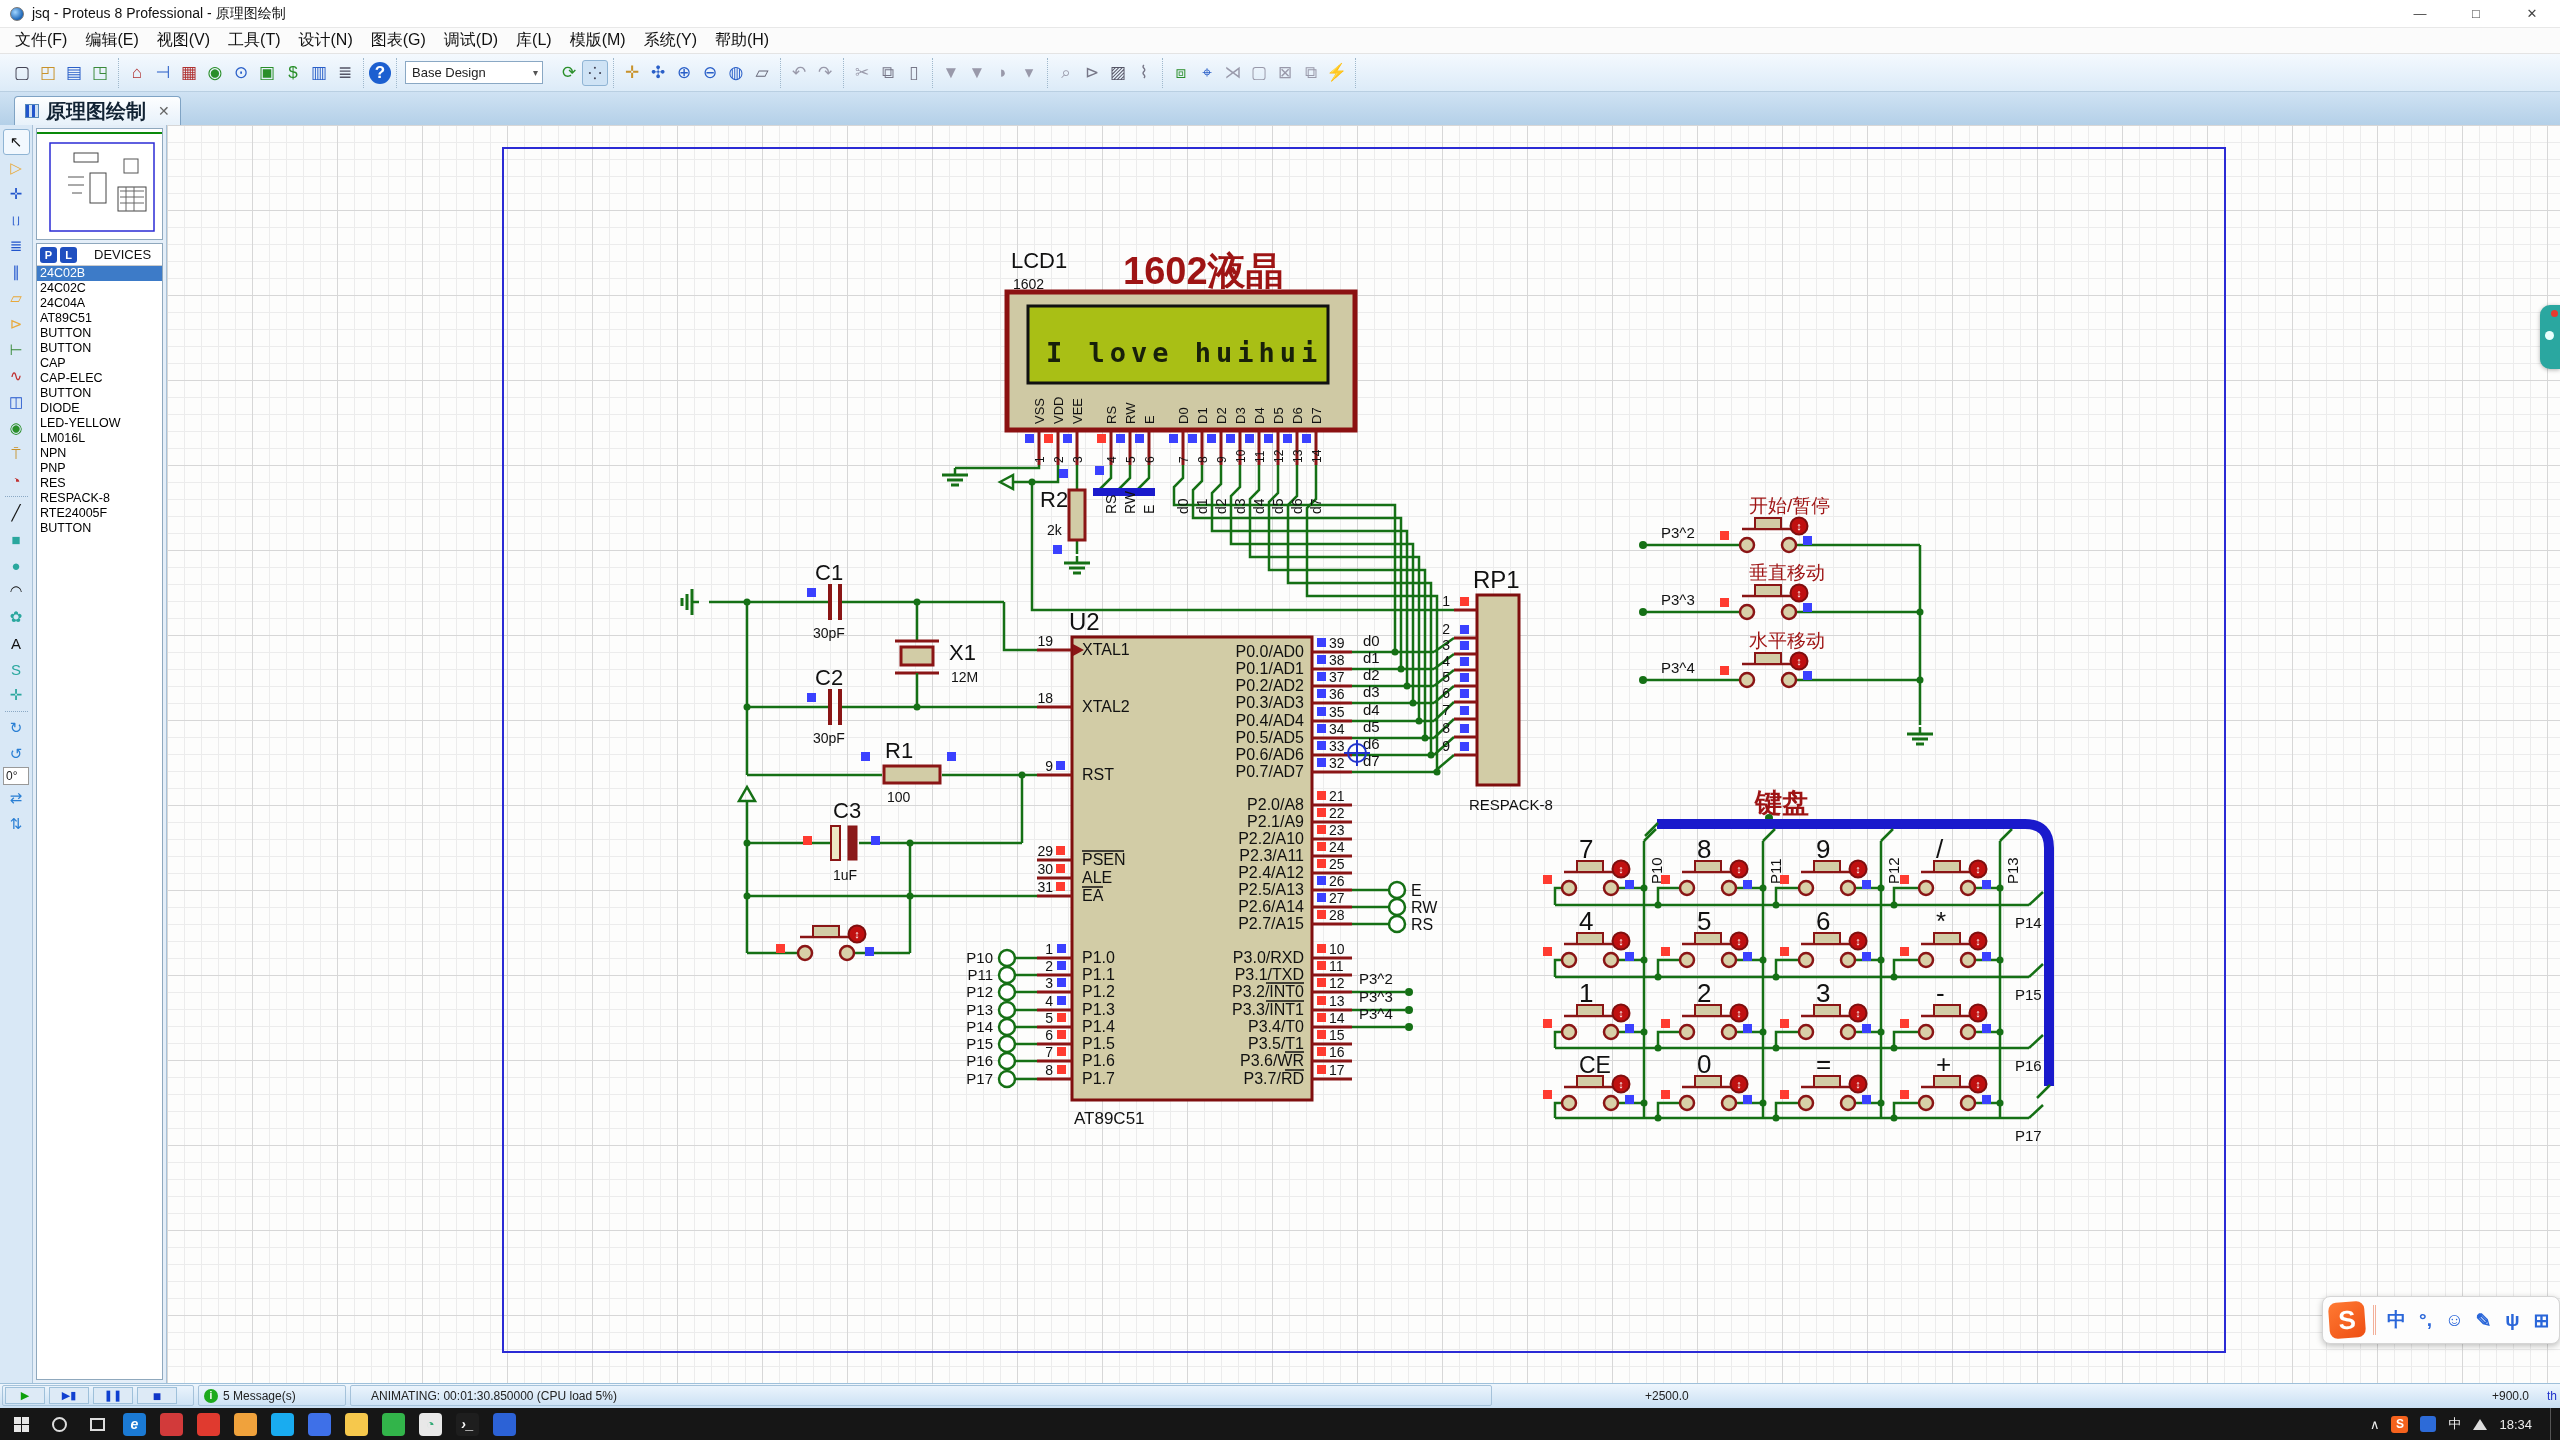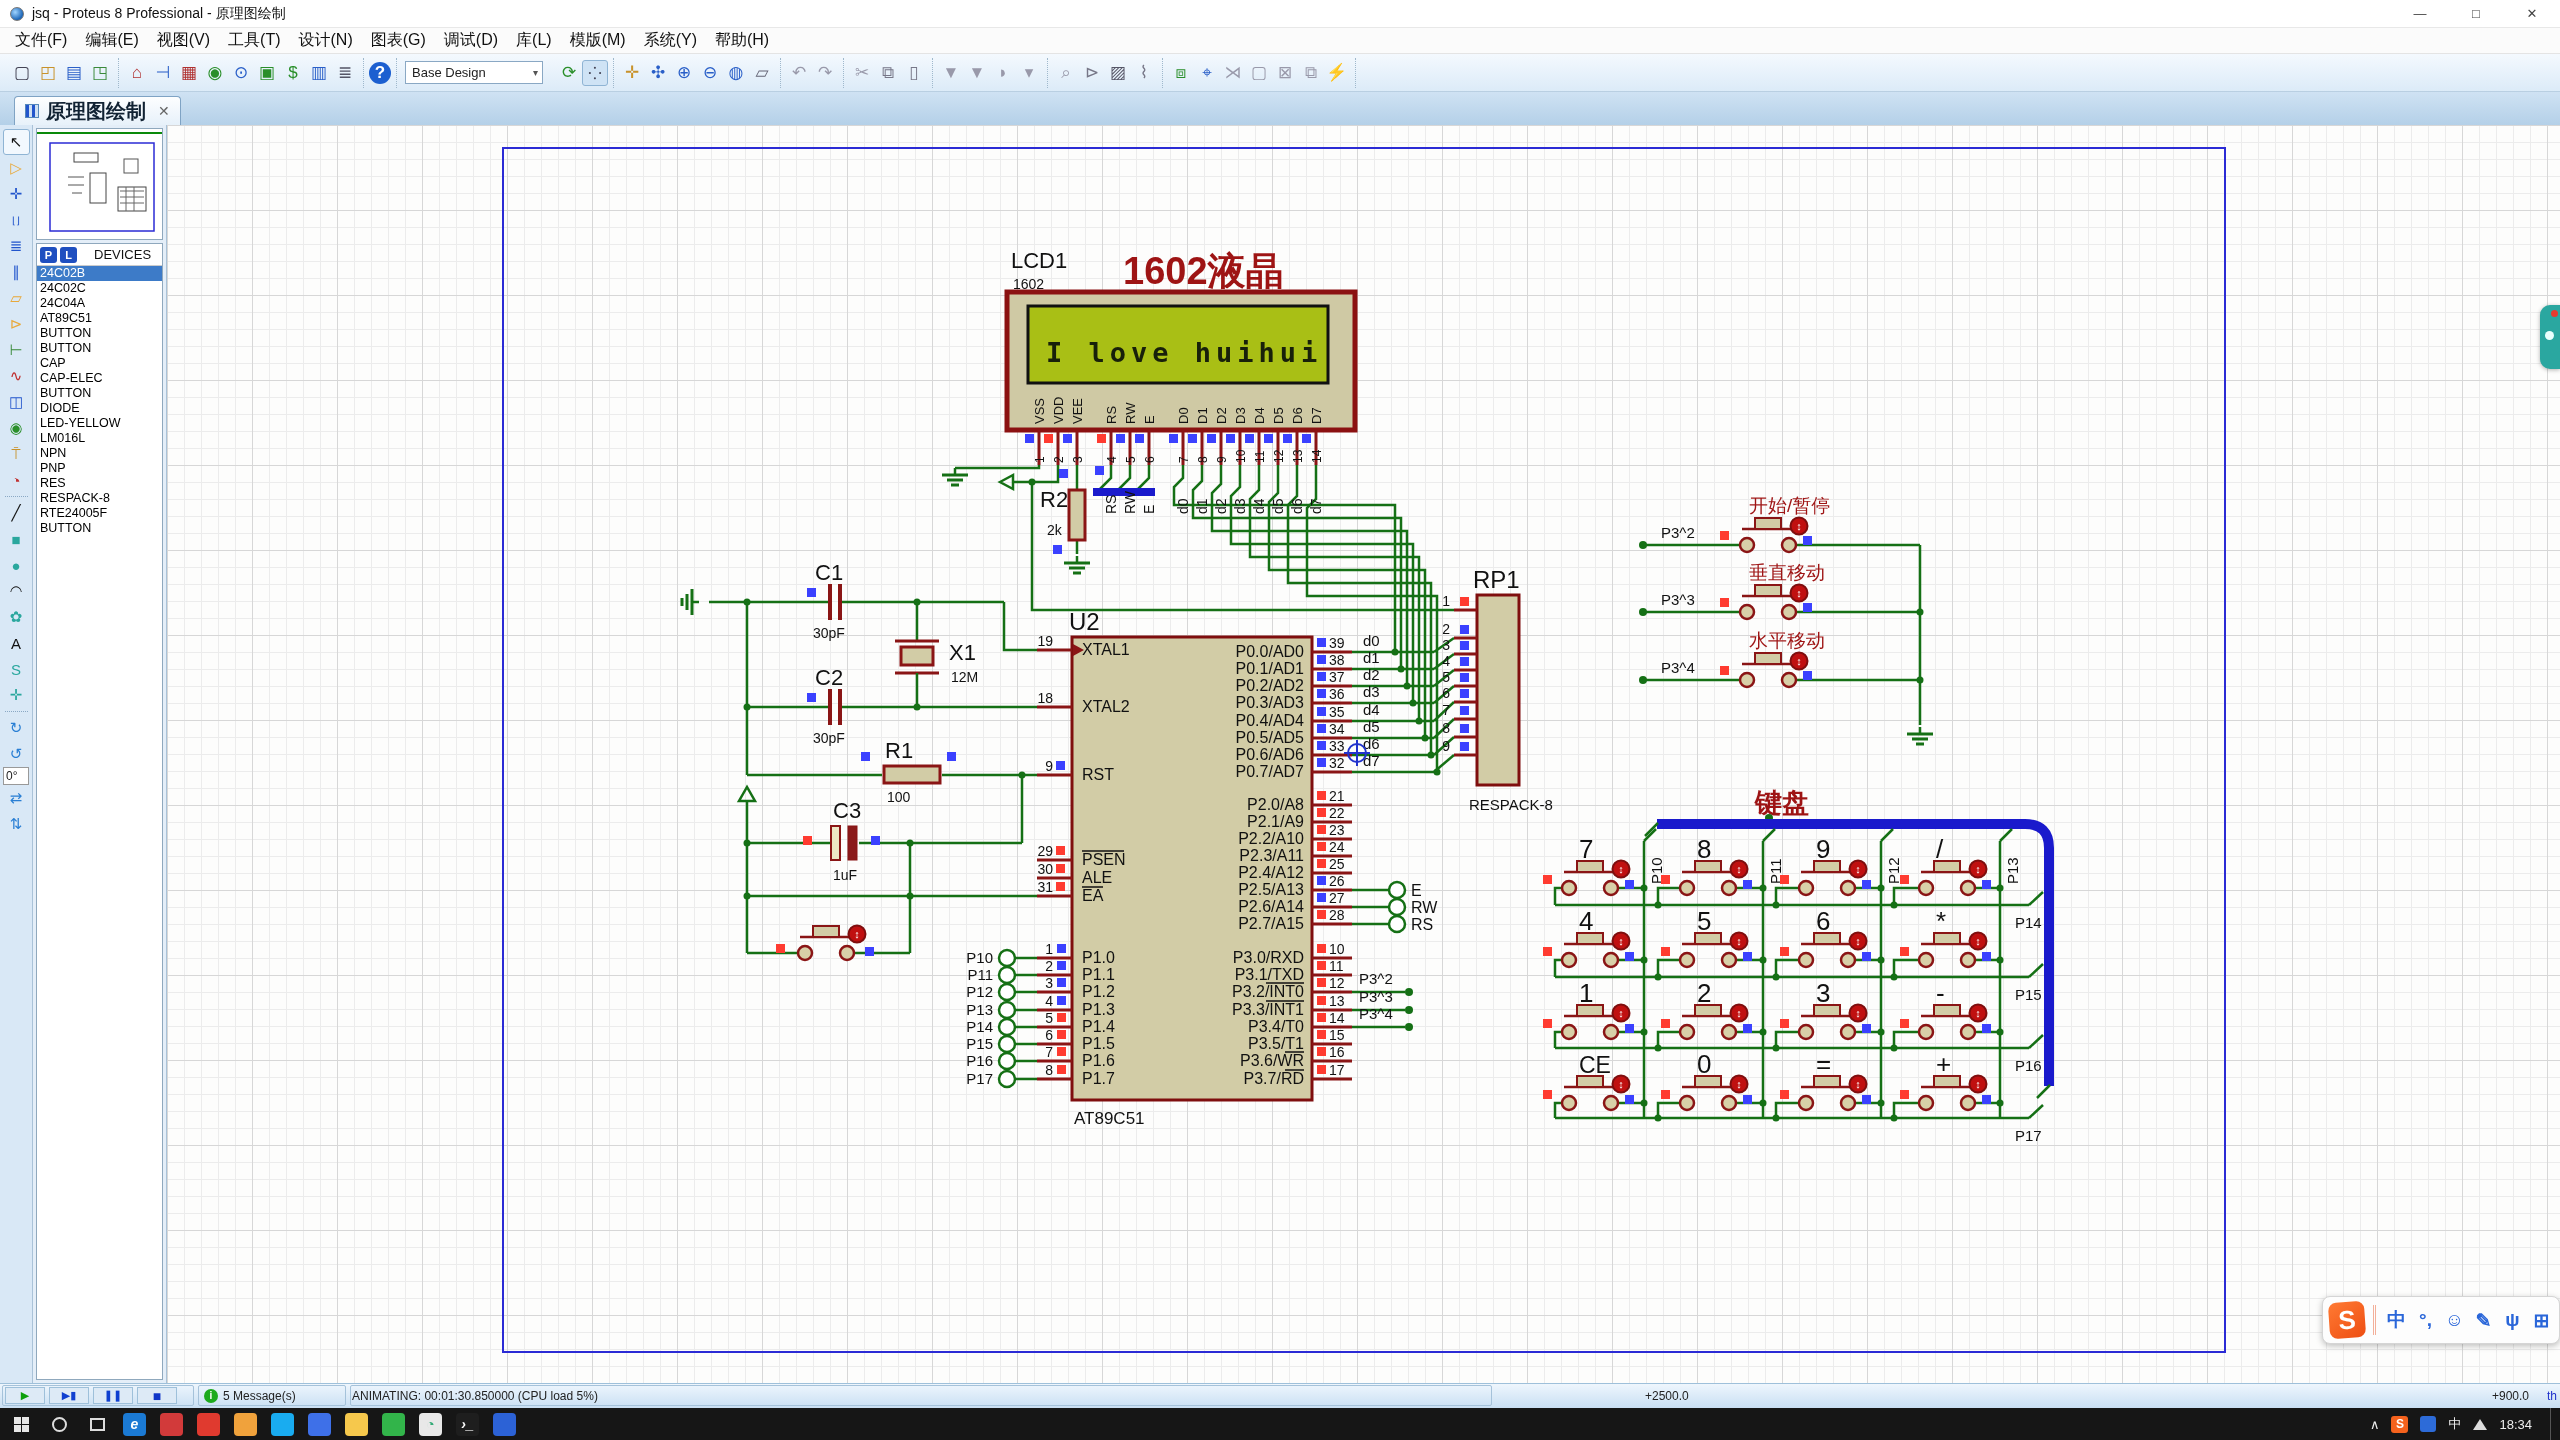--- a/index.html
+++ b/index.html
@@ -1139,21 +1139,21 @@
         <span style="color:#1040d0">❚❚</span>
       </div>
     <div class="simbtn">
         <span style="color:#1036c8;font-size:14px">■</span>
       </div>
   </div>
   <div class="scell" style="left:198px;width:148px;">
     <div class="infodot">i</div>
     <span>5 Message(s)</span>
   </div>
-  <div class="scell" style="left:350px;width:1142px;padding-left:1px;">
+  <div class="scell" style="left:350px;width:1142px;padding-left:20px;">
     <span>ANIMATING: 00:01:30.850000 (CPU load 5%)</span>
   </div>
   <span style="position:absolute;left:1645px;top:5px;">+2500.0</span>
   <span style="position:absolute;left:2492px;top:5px;">+900.0</span>
   <span style="position:absolute;left:2547px;top:5px;color:#2233cc;">th</span>
 </div>
 
 <div id="taskbar">
   <div class="tkbtn">
       <div class="winlogo">

